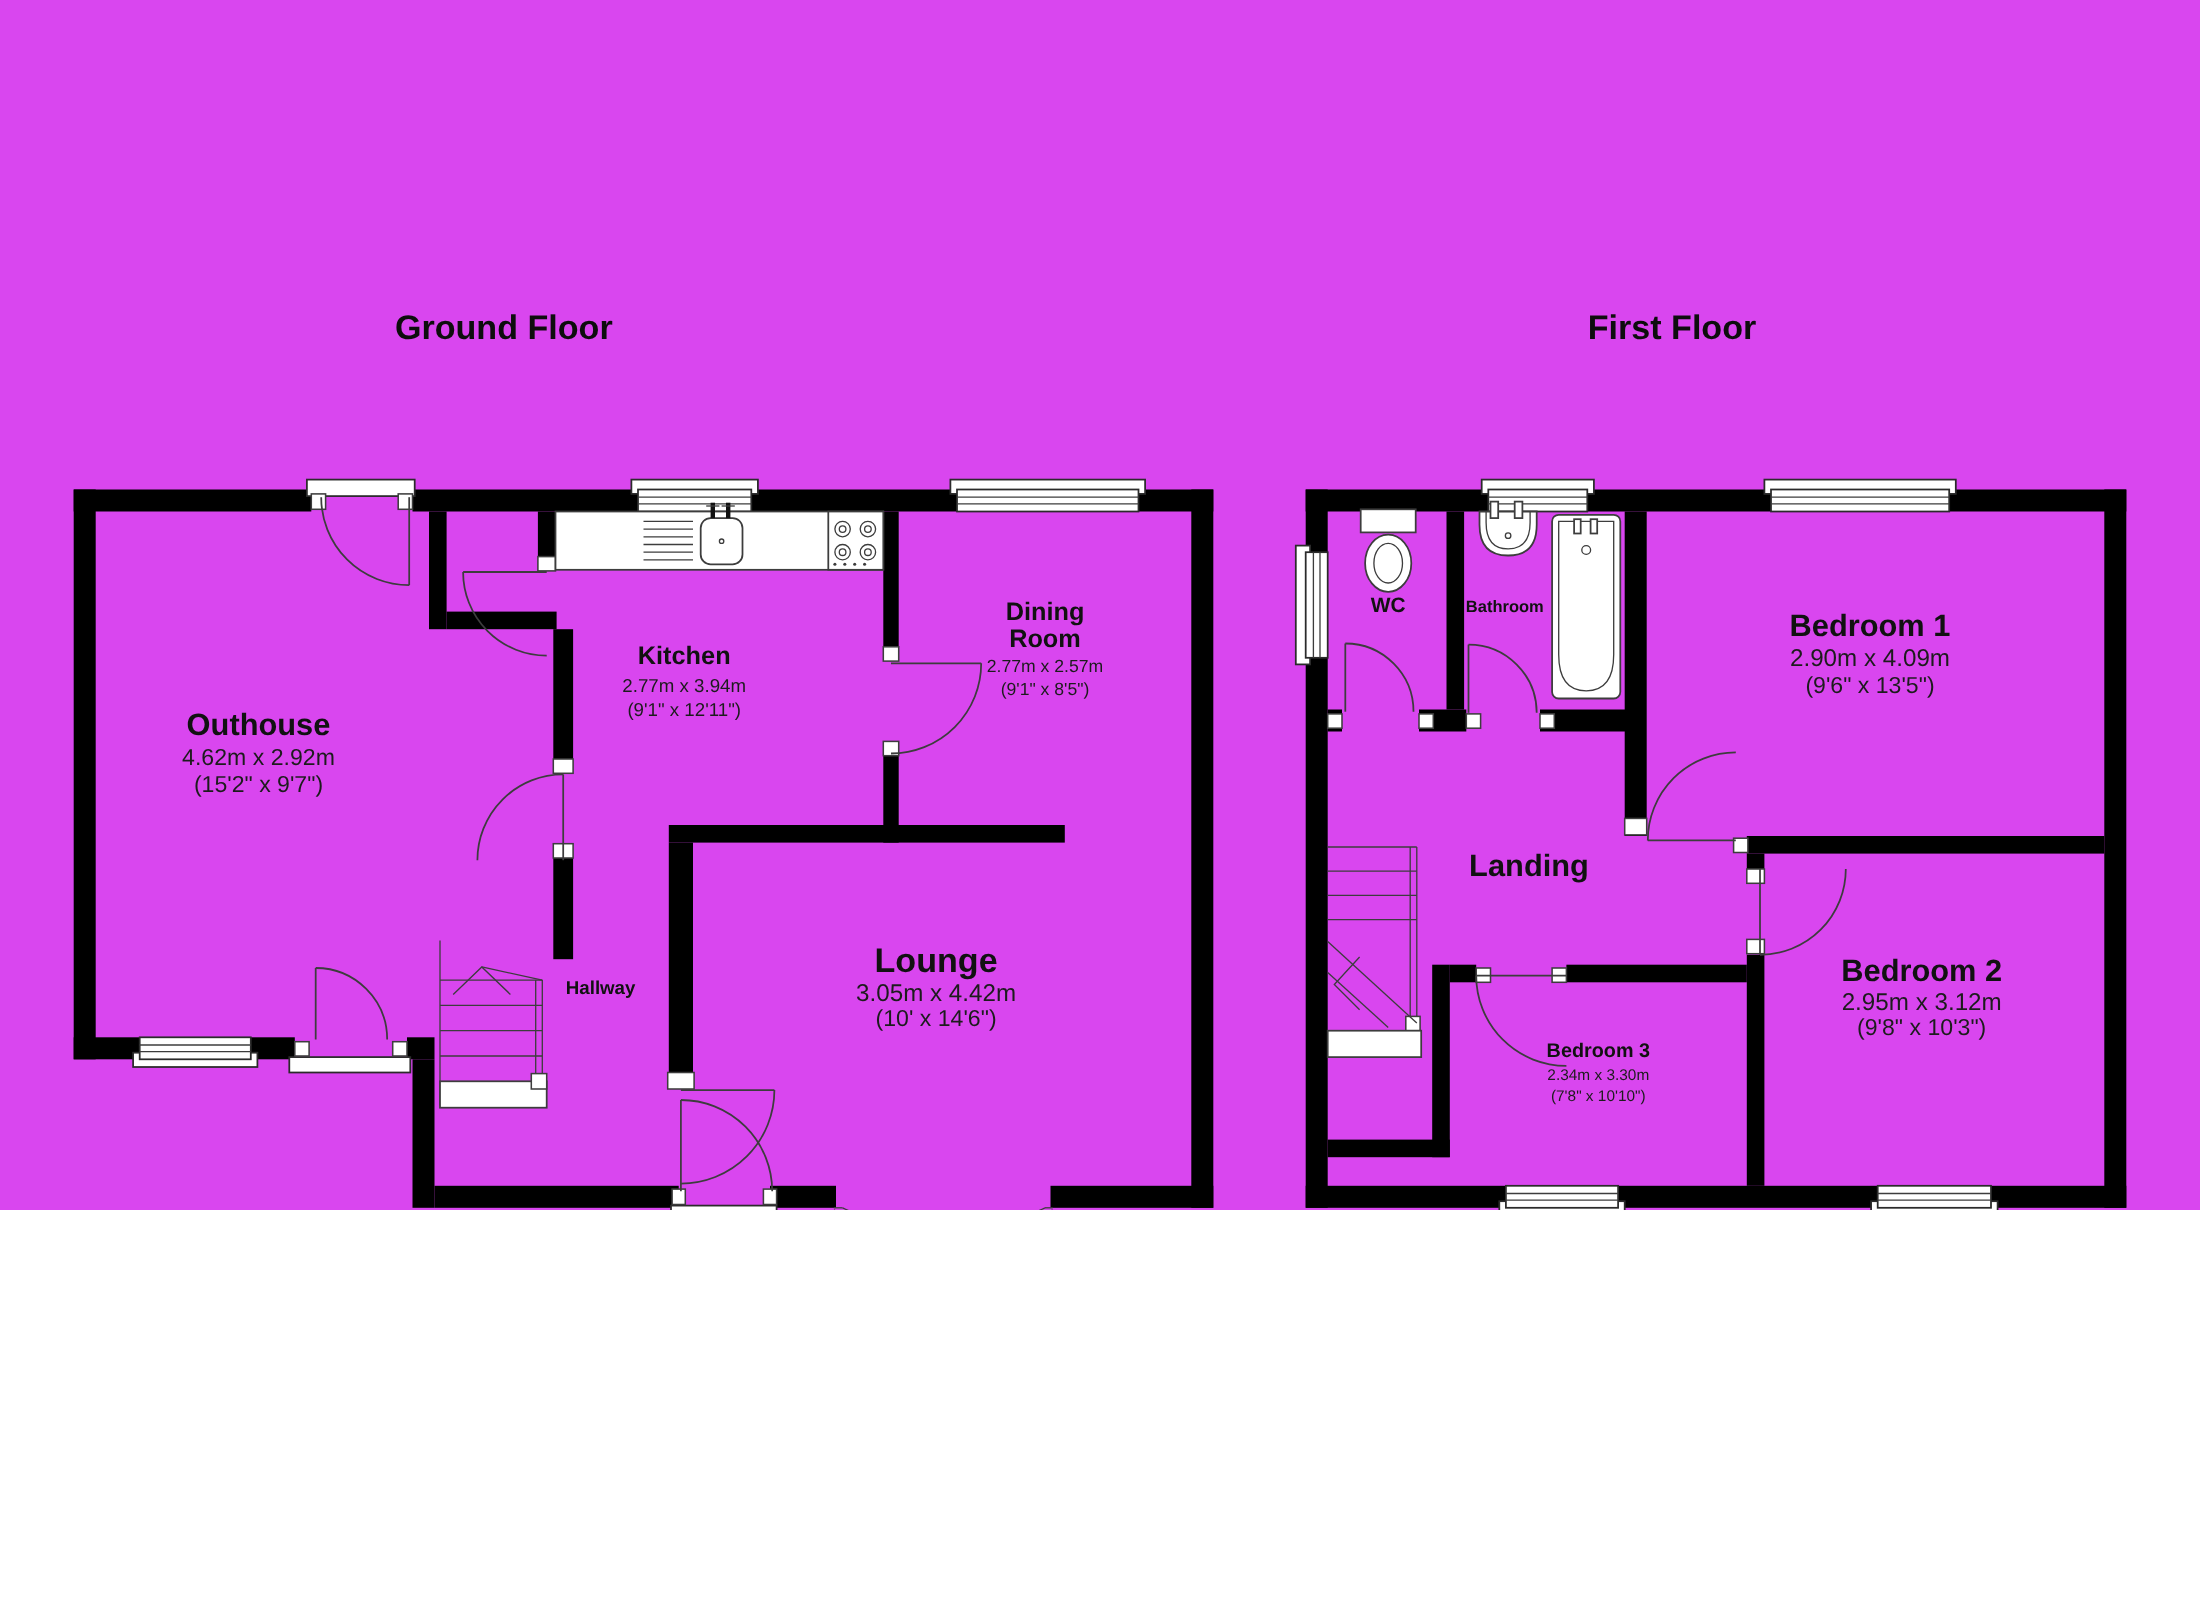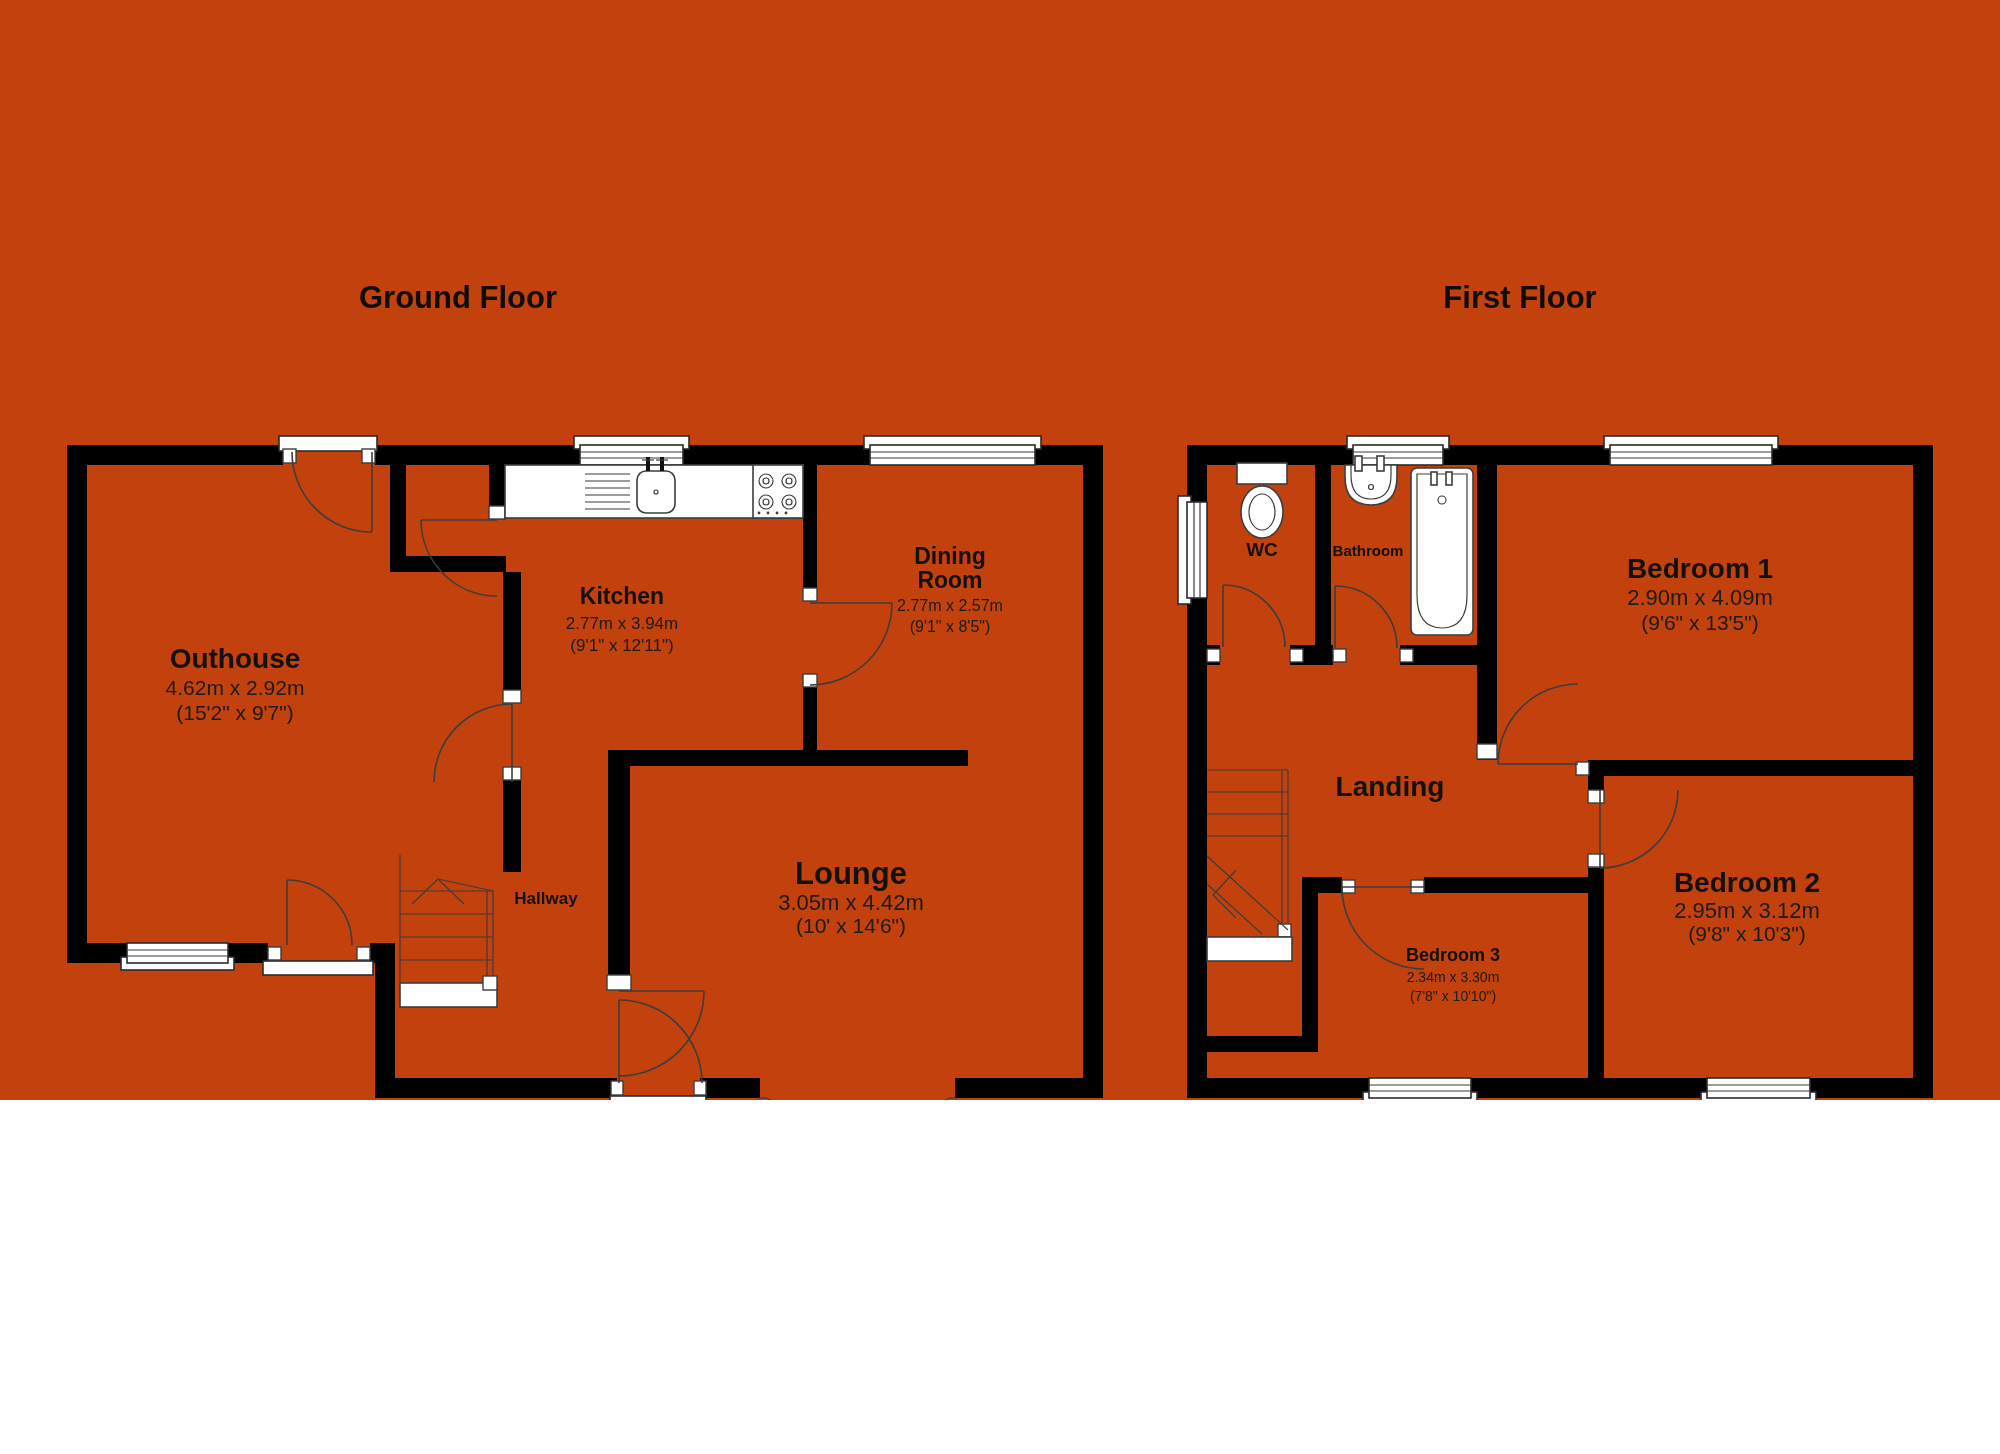--- a/index.html
+++ b/index.html
@@ -1,16 +1,16 @@
 <!DOCTYPE html>
 <html><head>
 <meta charset="utf-8">
 <style>
   html,body{margin:0;padding:0;background:#ffffff;}
-  #stage{position:relative;width:2000px;height:1100px;background:#c2410c;overflow:hidden;}
+  #stage{position:relative;width:2000px;height:1100px;background:#d946ef;overflow:hidden;}
   svg{position:absolute;left:0;top:0;}
   .wall{fill:#000000;stroke:none;}
   .thin{stroke:#3d3d3d;stroke-width:1.6;fill:none;}
   .thin2{stroke:#3d3d3d;stroke-width:1.2;fill:none;}
   .fix{stroke:#3d3d3d;stroke-width:1.6;fill:#ffffff;}
   .jamb{fill:#ffffff;stroke:#3d3d3d;stroke-width:1.4;}
   .winbox{fill:#ffffff;stroke:#2b2b2b;stroke-width:1.6;}
   .roomname{font-family:"Liberation Sans","DejaVu Sans",sans-serif;font-weight:bold;fill:#111111;text-anchor:middle;}
   .roomdim{font-family:"Liberation Sans","DejaVu Sans",sans-serif;font-weight:normal;fill:#1c1c1c;text-anchor:middle;}
   .floortitle{font-family:"Liberation Sans","DejaVu Sans",sans-serif;font-weight:bold;fill:#0d0d0d;text-anchor:middle;font-size:31px;}

